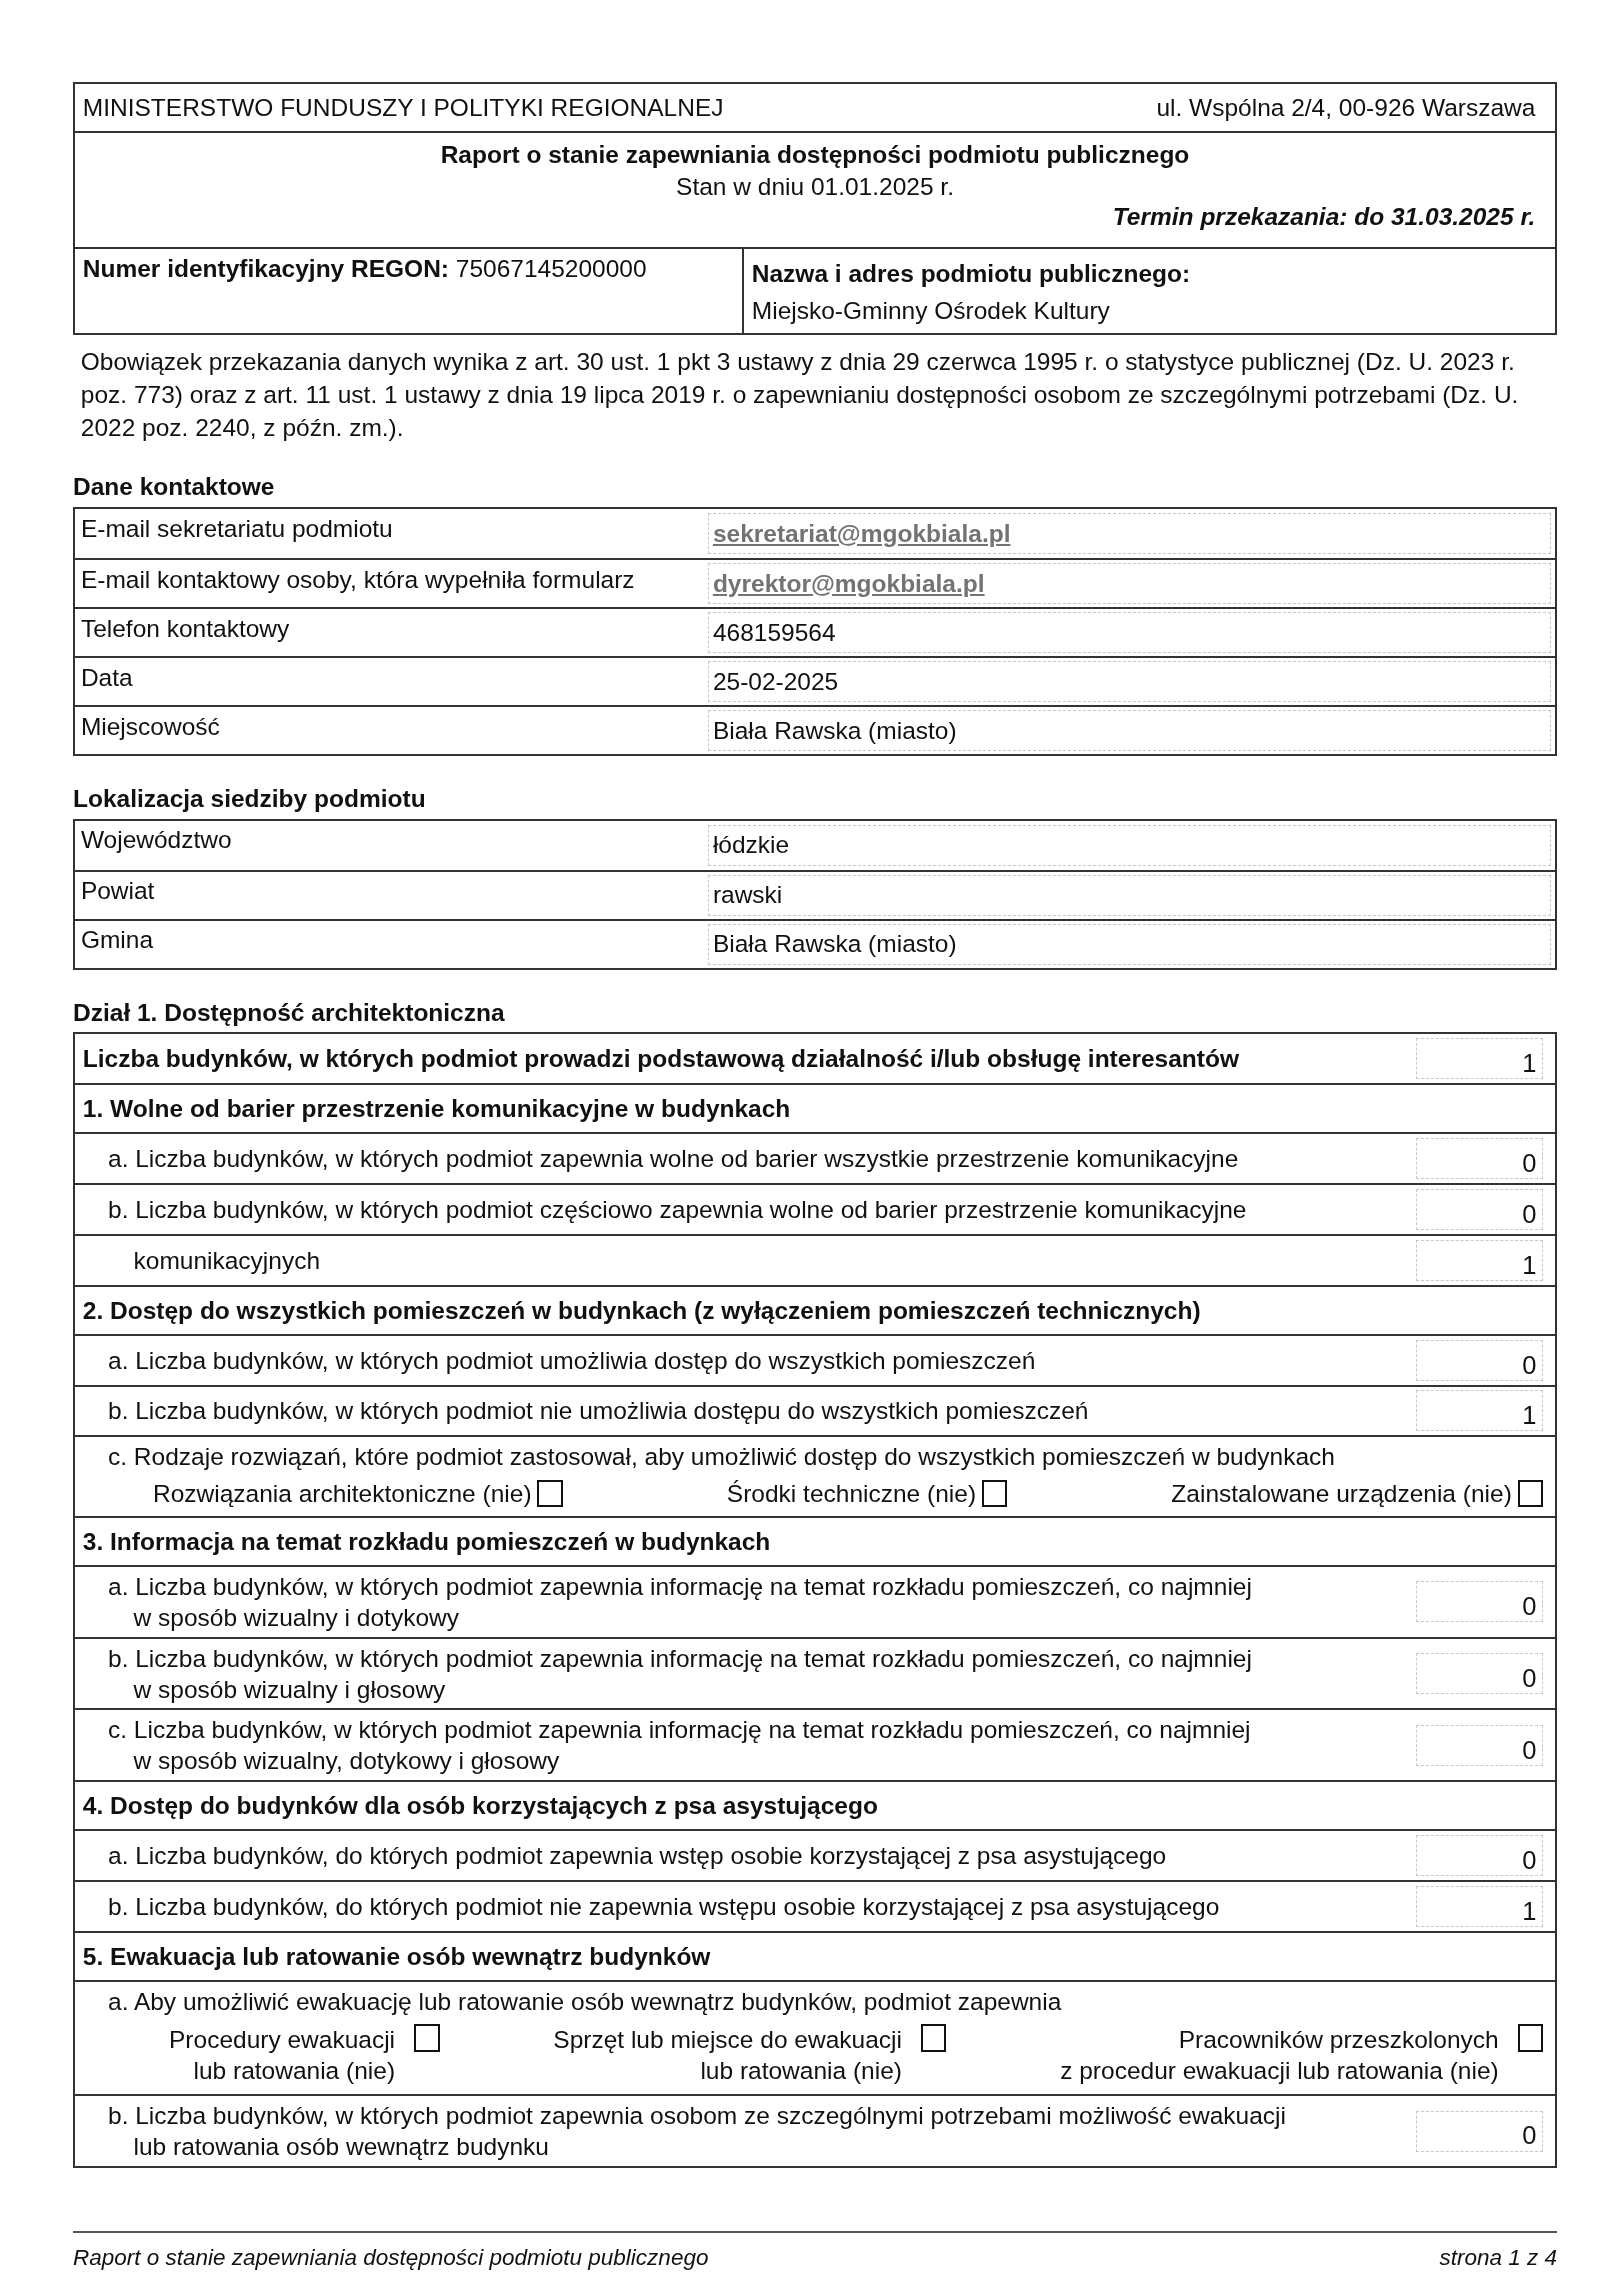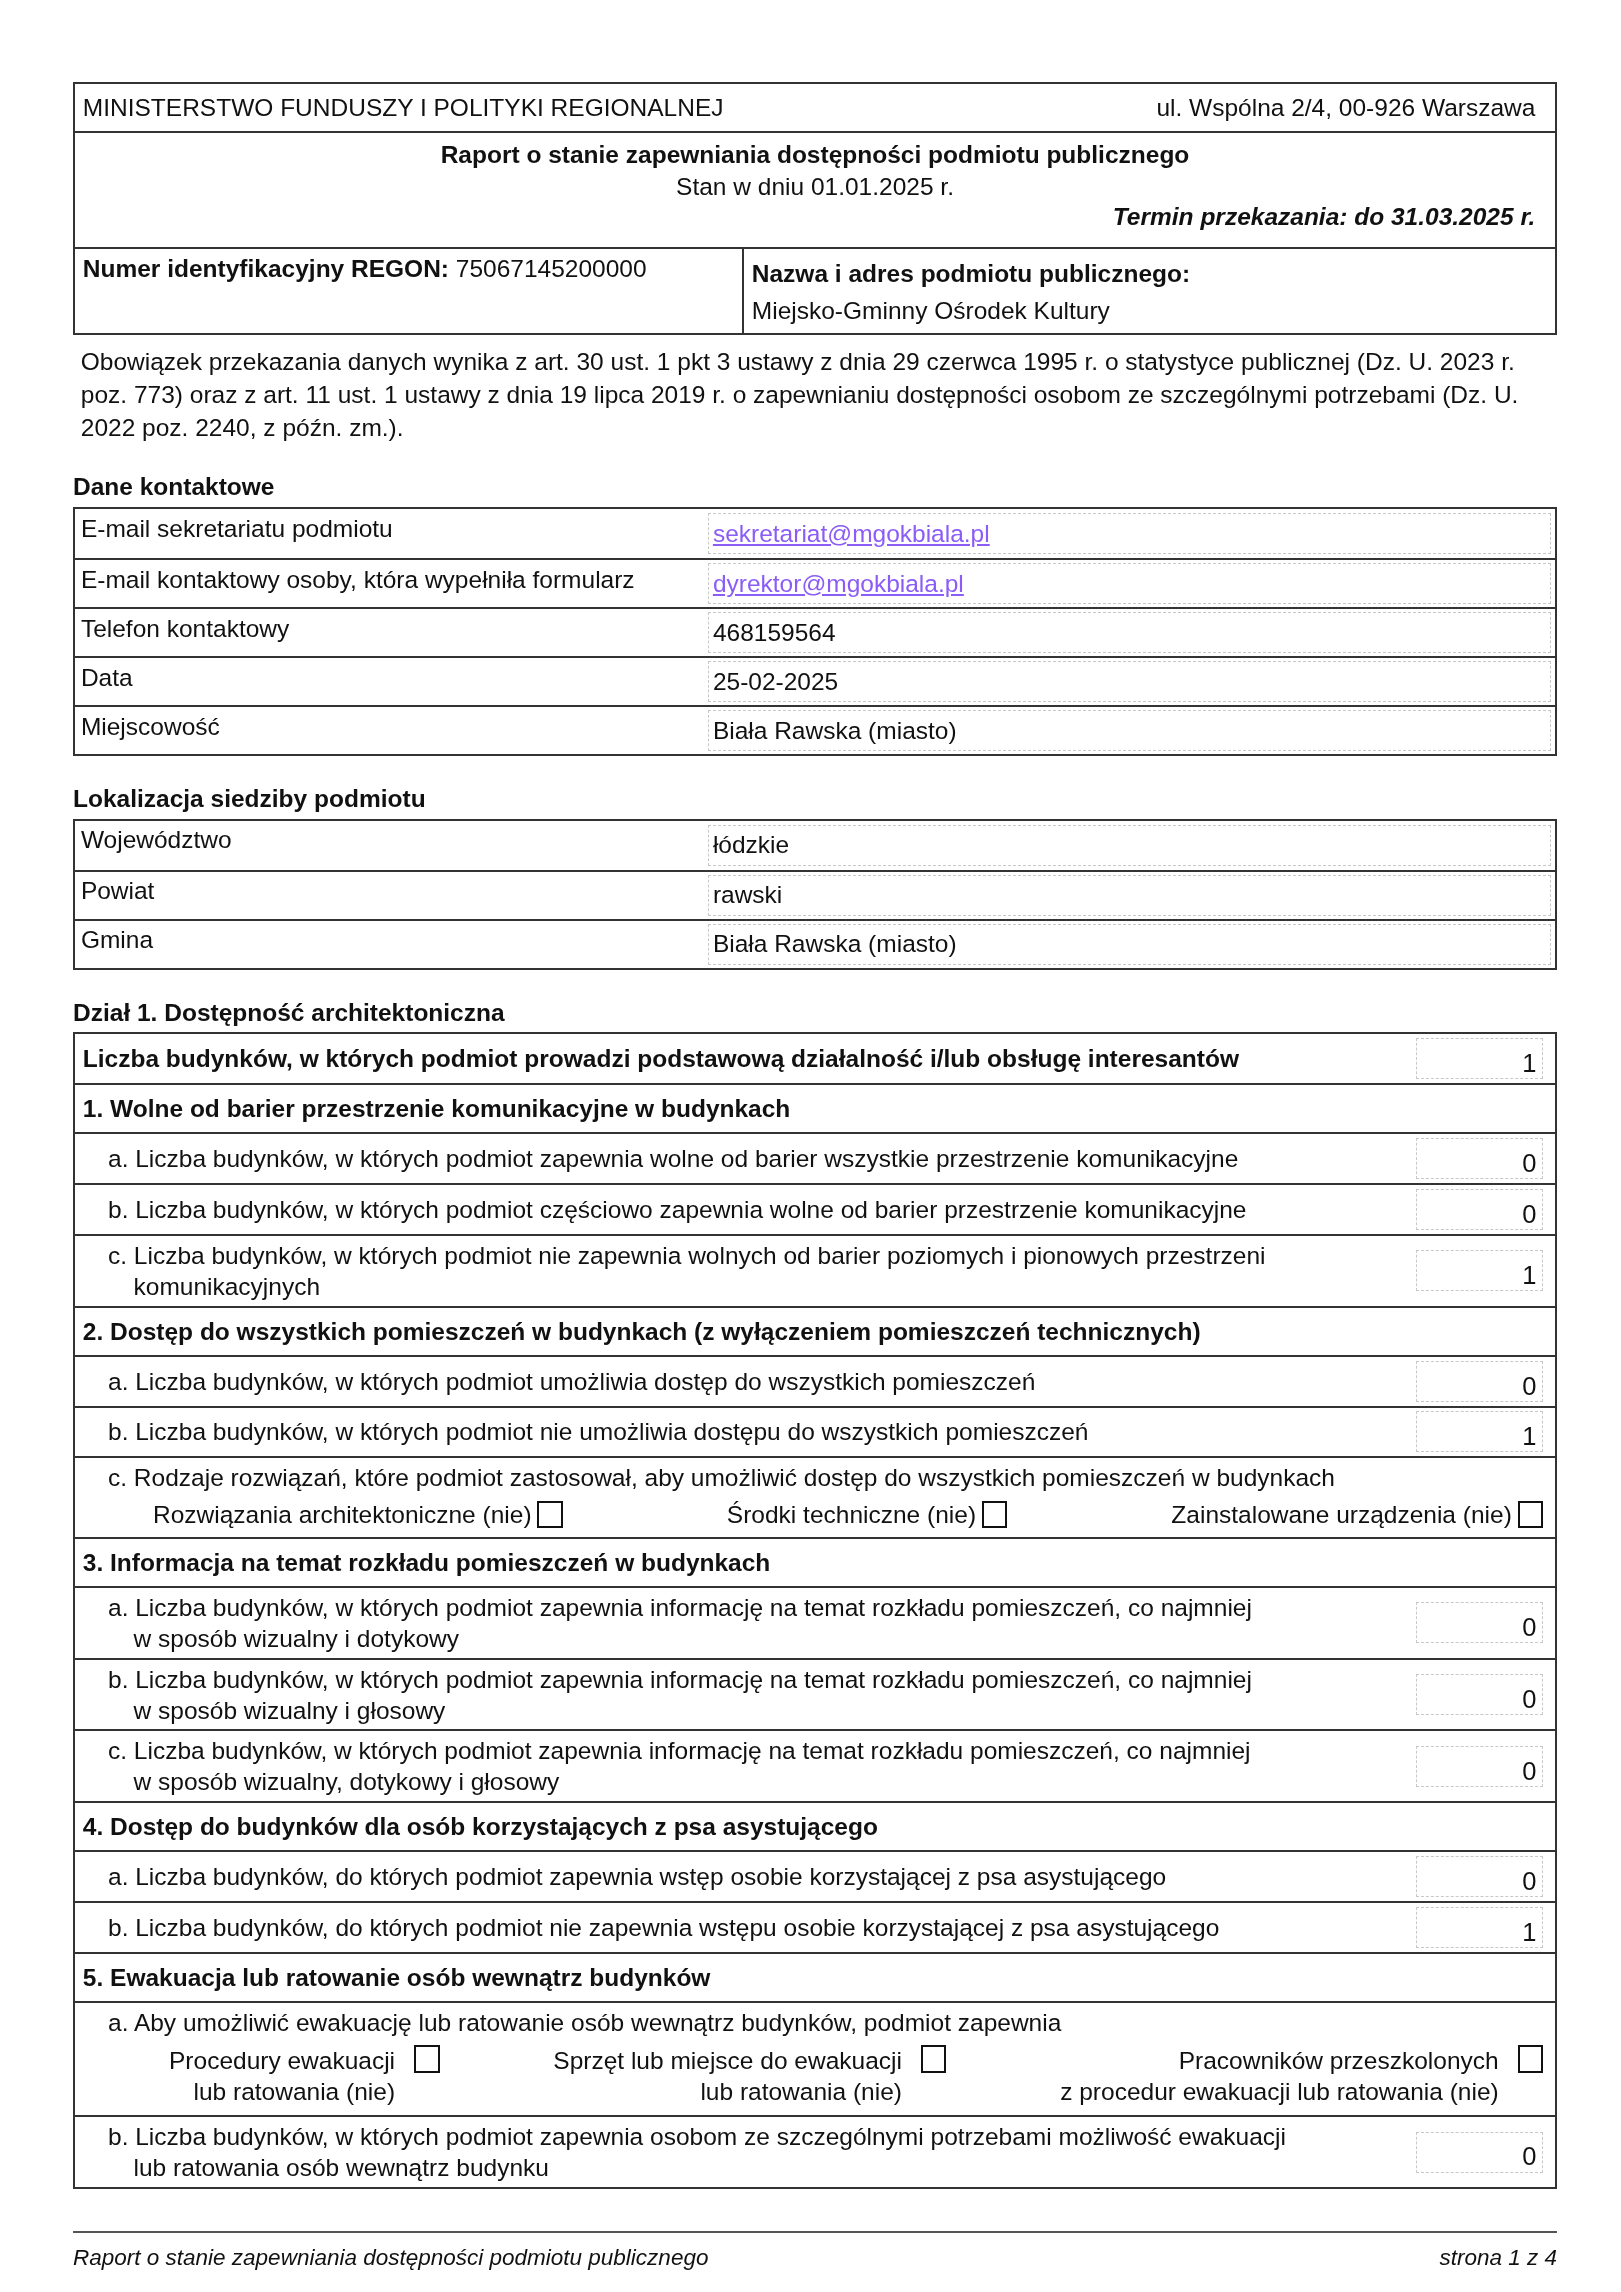--- a/index.html
+++ b/index.html
@@ -14,21 +14,21 @@
   .title-block .t2{padding-top:3.9px;}
   .title-block .t3{position:absolute;right:19.6px;bottom:16px;font-weight:bold;font-style:italic;}
   .regon{display:flex;border-top:2px solid #333;height:84px;}
   .regon .l{width:669px;border-right:2px solid #333;padding:5.9px 7.8px;box-sizing:border-box;}
   .regon .r{flex:1;padding:5.9px 7.8px;box-sizing:border-box;line-height:37px;}
   .note{margin:9.8px 7.8px 0 7.8px;line-height:33px;}
   .sec-title{font-weight:bold;margin-top:29px;margin-bottom:5.9px;}
   .kv .row{height:49px;}
   .kv .k{width:633px;padding-left:5.9px;box-sizing:border-box;align-self:flex-start;padding-top:5.9px;}
   .kv .v{flex:1;margin:2.9px 3.9px 2.9px 0;height:41px;border:1.5px dashed #c8c8c8;box-sizing:border-box;padding:5.9px 3.9px 0;}
-  .kv a{color:#8b5cf6;text-decoration:underline;}
+  .kv a{color:#737373;text-decoration:underline;font-weight:bold;}
   .d .row{min-height:49px;}
   .d .lbl{flex:1;padding:3.9px 7.8px;box-sizing:border-box;line-height:31px;}
   .d .b{font-weight:bold;}
   .d .sub{padding-left:33px;}
   .d .sub .cont{padding-left:25.5px;display:block;}
   .d .num{width:127px;height:41px;margin:3.9px 11.8px 3.9px 0;border:1.5px dashed #c8c8c8;box-sizing:border-box;text-align:right;padding:9.8px 5.9px 0 0;font-size:25.5px;}
   .d .wrap{display:block;}
   .cbrow{display:flex;justify-content:space-between;padding:3.9px 11.8px 7.8px 78px;}
   .cb{display:inline-flex;align-items:flex-start;gap:5.9px;}
   .chk{display:inline-block;width:25.5px;height:27.4px;border:2.9px solid #111;box-sizing:border-box;}
@@ -118,21 +118,20 @@
     <div class="row">
       <span class="lbl sub">a. Liczba budynków, w których podmiot zapewnia wolne od barier wszystkie przestrzenie komunikacyjne</span>
       <span class="num">0</span>
     </div>
     <div class="row">
       <span class="lbl sub">b. Liczba budynków, w których podmiot częściowo zapewnia wolne od barier przestrzenie komunikacyjne</span>
       <span class="num">0</span>
     </div>
     <div class="row">
       <span class="lbl sub">
-        <span class="wrap">c. Liczba budynków, w których podmiot nie zapewnia wolnych od barier poziomych i pionowych przestrzeni</span>
         <span class="cont">komunikacyjnych</span>
       </span>
       <span class="num">1</span>
     </div>
 
     <div class="row">
       <span class="lbl b">2. Dostęp do wszystkich pomieszczeń w budynkach (z wyłączeniem pomieszczeń technicznych)</span>
     </div>
     <div class="row">
       <span class="lbl sub">a. Liczba budynków, w których podmiot umożliwia dostęp do wszystkich pomieszczeń</span>

